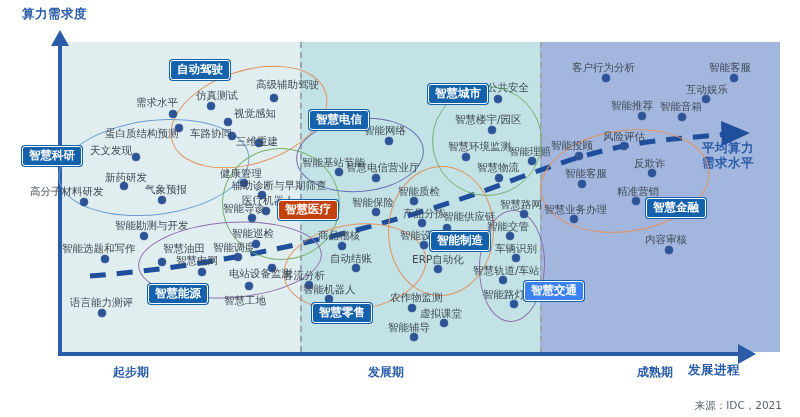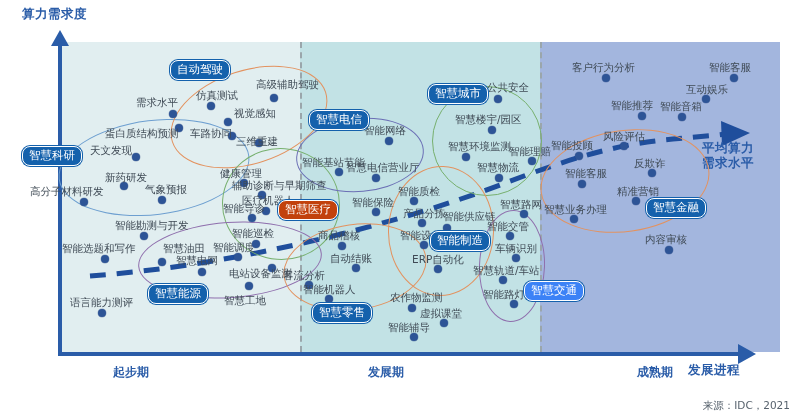--- a/index.html
+++ b/index.html
@@ -47,27 +47,27 @@
 
   
   .pt{position:absolute;width:8px;height:8px;border-radius:50%;
       background:#2d5496;box-shadow:0 0 0 .5px rgba(20,50,110,.35);}
 
   
   .lbl{position:absolute;color:#3f4a55;font-size:10.5px;white-space:nowrap;
        line-height:1;}
 
   
-  .badge{position:absolute;background:#1461ac;color:#ffffff;font-weight:normal;
-         font-size:11.5px;padding:2.5px 6px 3.5px;border-radius:8px;
+  .badge{position:absolute;background:#1461ac;color:#ffffff;font-weight:bold;
+         font-size:11.5px;padding:2.5px 6px 3.5px;border-radius:3px;
          border:1.5px solid #ffffff;box-shadow:0 0 0 1px #1461ac;
          white-space:nowrap;line-height:1;}
 
   
-  #source{position:absolute;right:10px;bottom:4px;color:#57626d;font-size:10.5px;
+  #source{position:absolute;right:18px;bottom:4px;color:#57626d;font-size:10.5px;
           white-space:nowrap;}
   #watermark{position:absolute;right:48px;bottom:20px;opacity:.30;
              pointer-events:none;}
   #wm-text{font-size:44px;font-weight:bold;color:#8d9097;letter-spacing:2px;
            line-height:1;font-family:"DejaVu Sans","Liberation Sans",sans-serif;}
   #wm-sub{font-size:8px;color:#9aa0a6;letter-spacing:3px;text-align:center;margin-top:1px;}
 </style>
 </head>
 <body>
 

